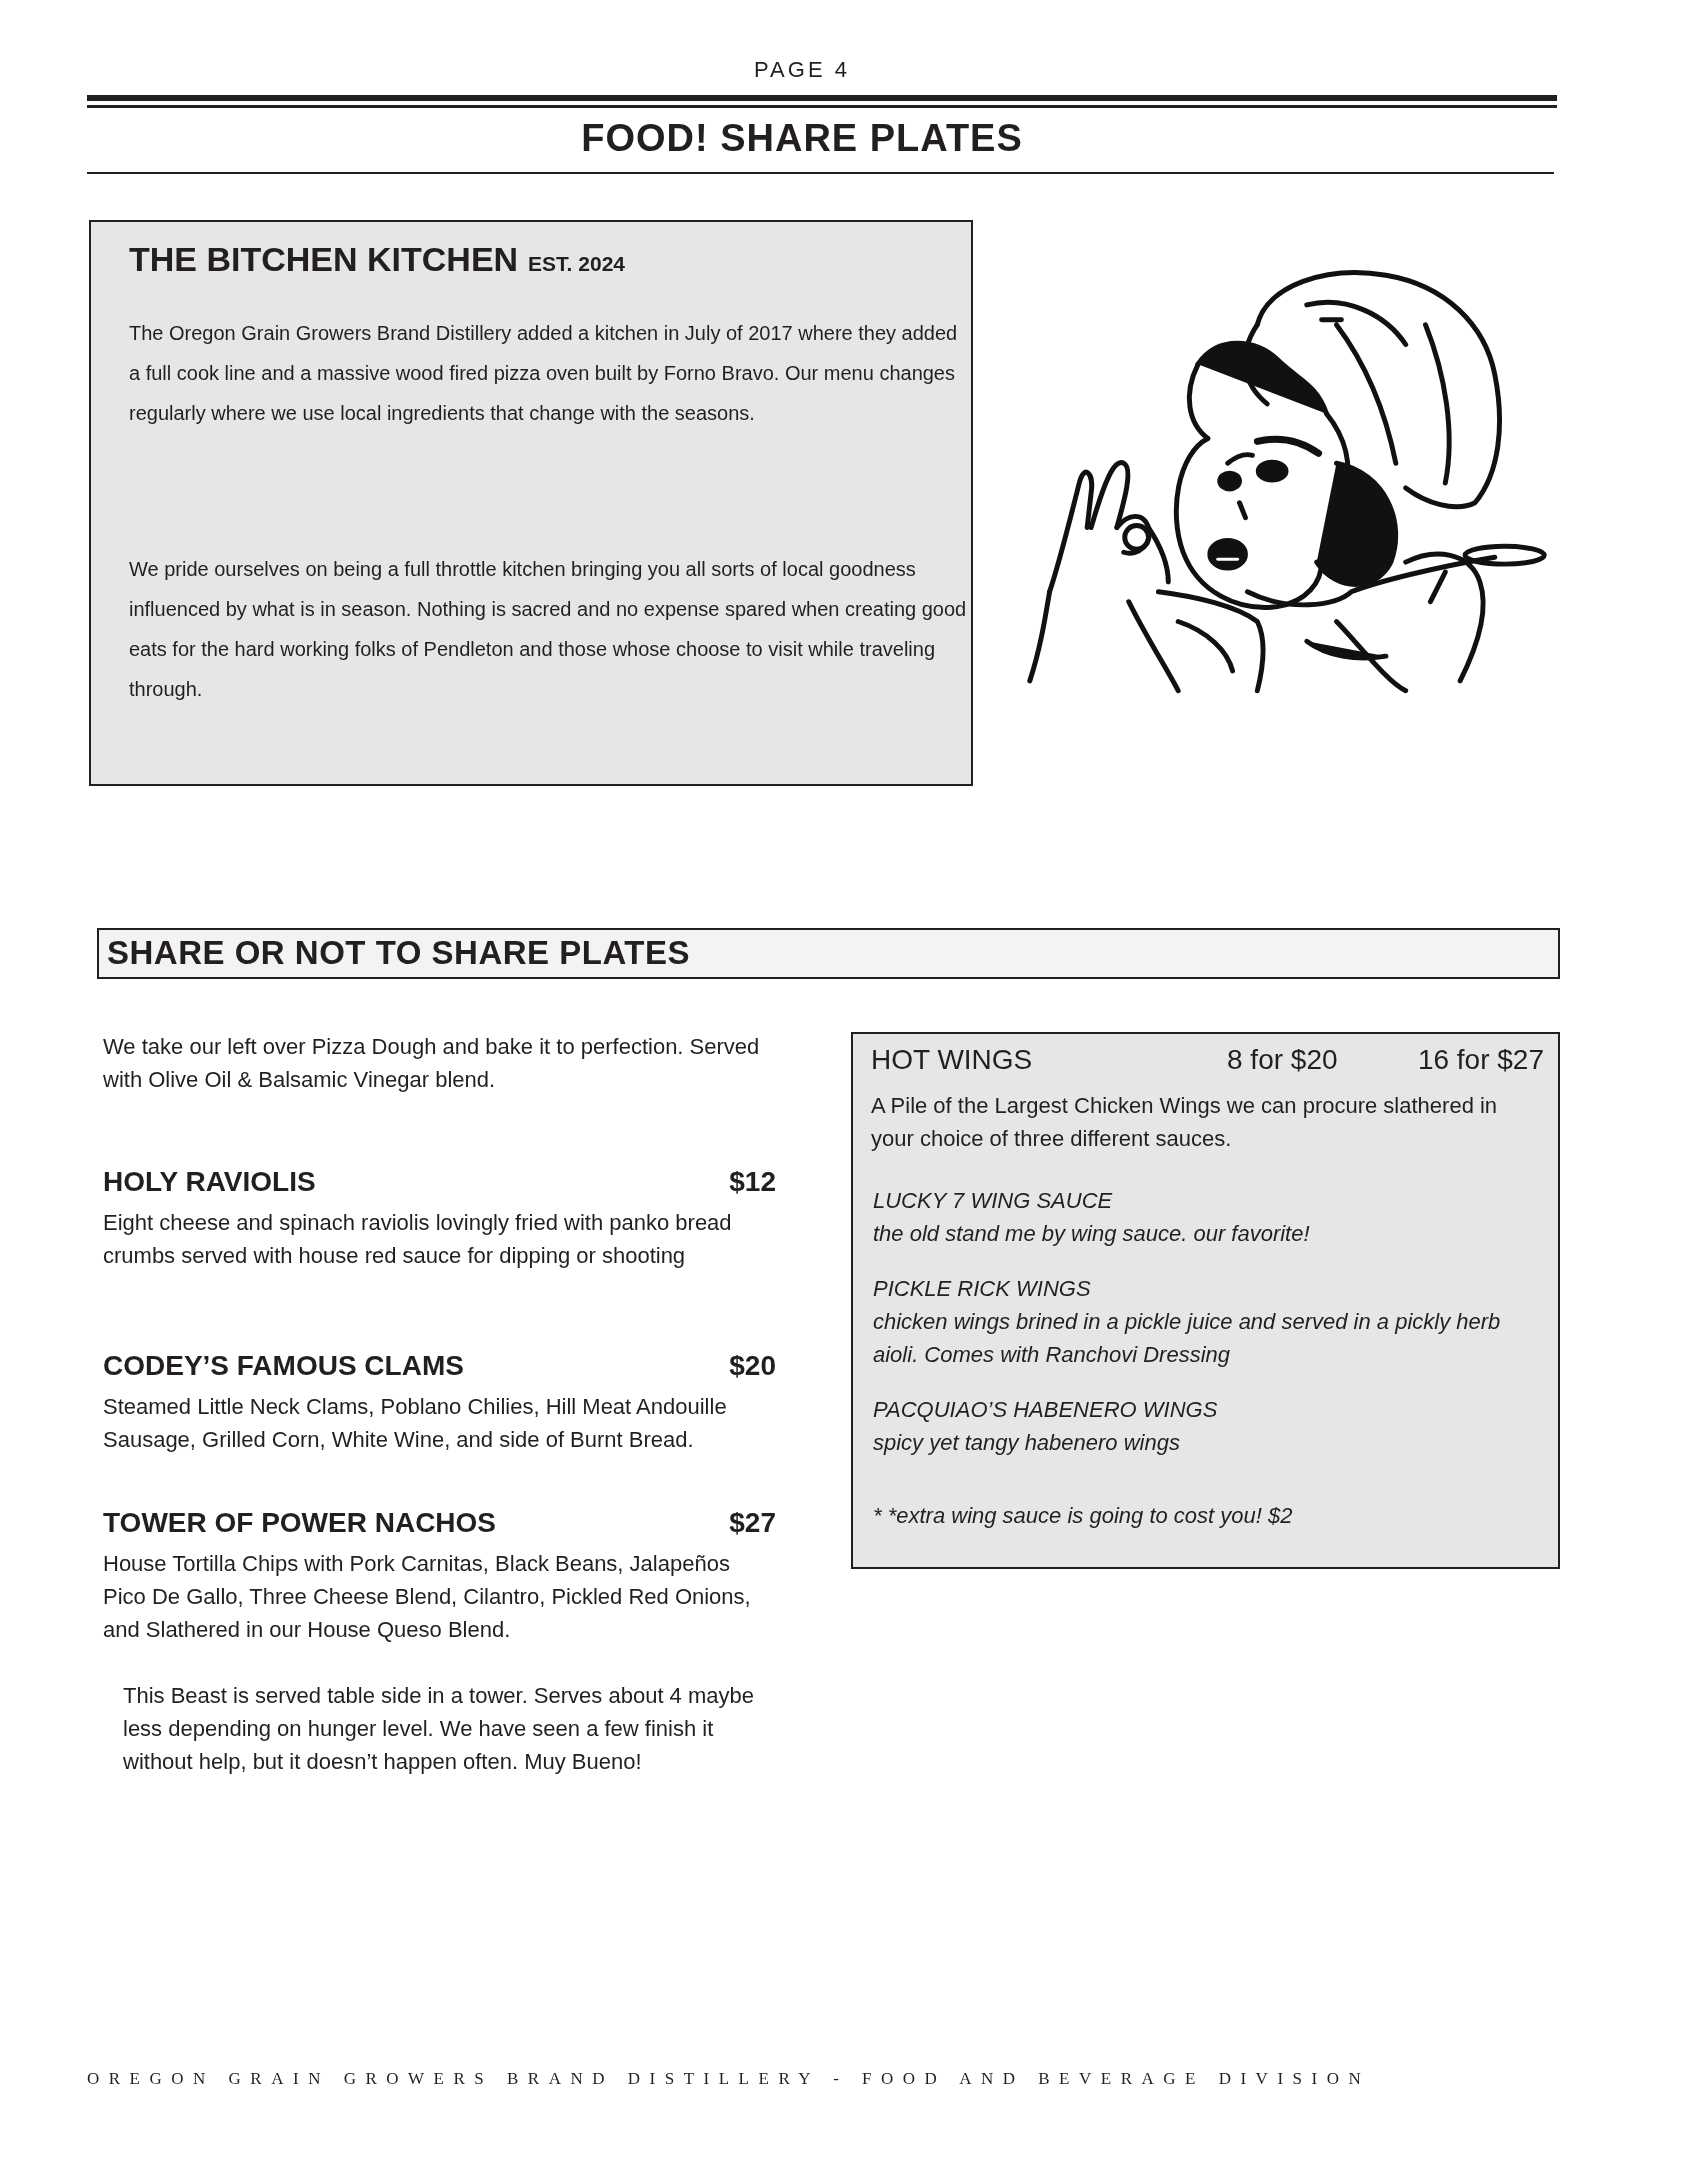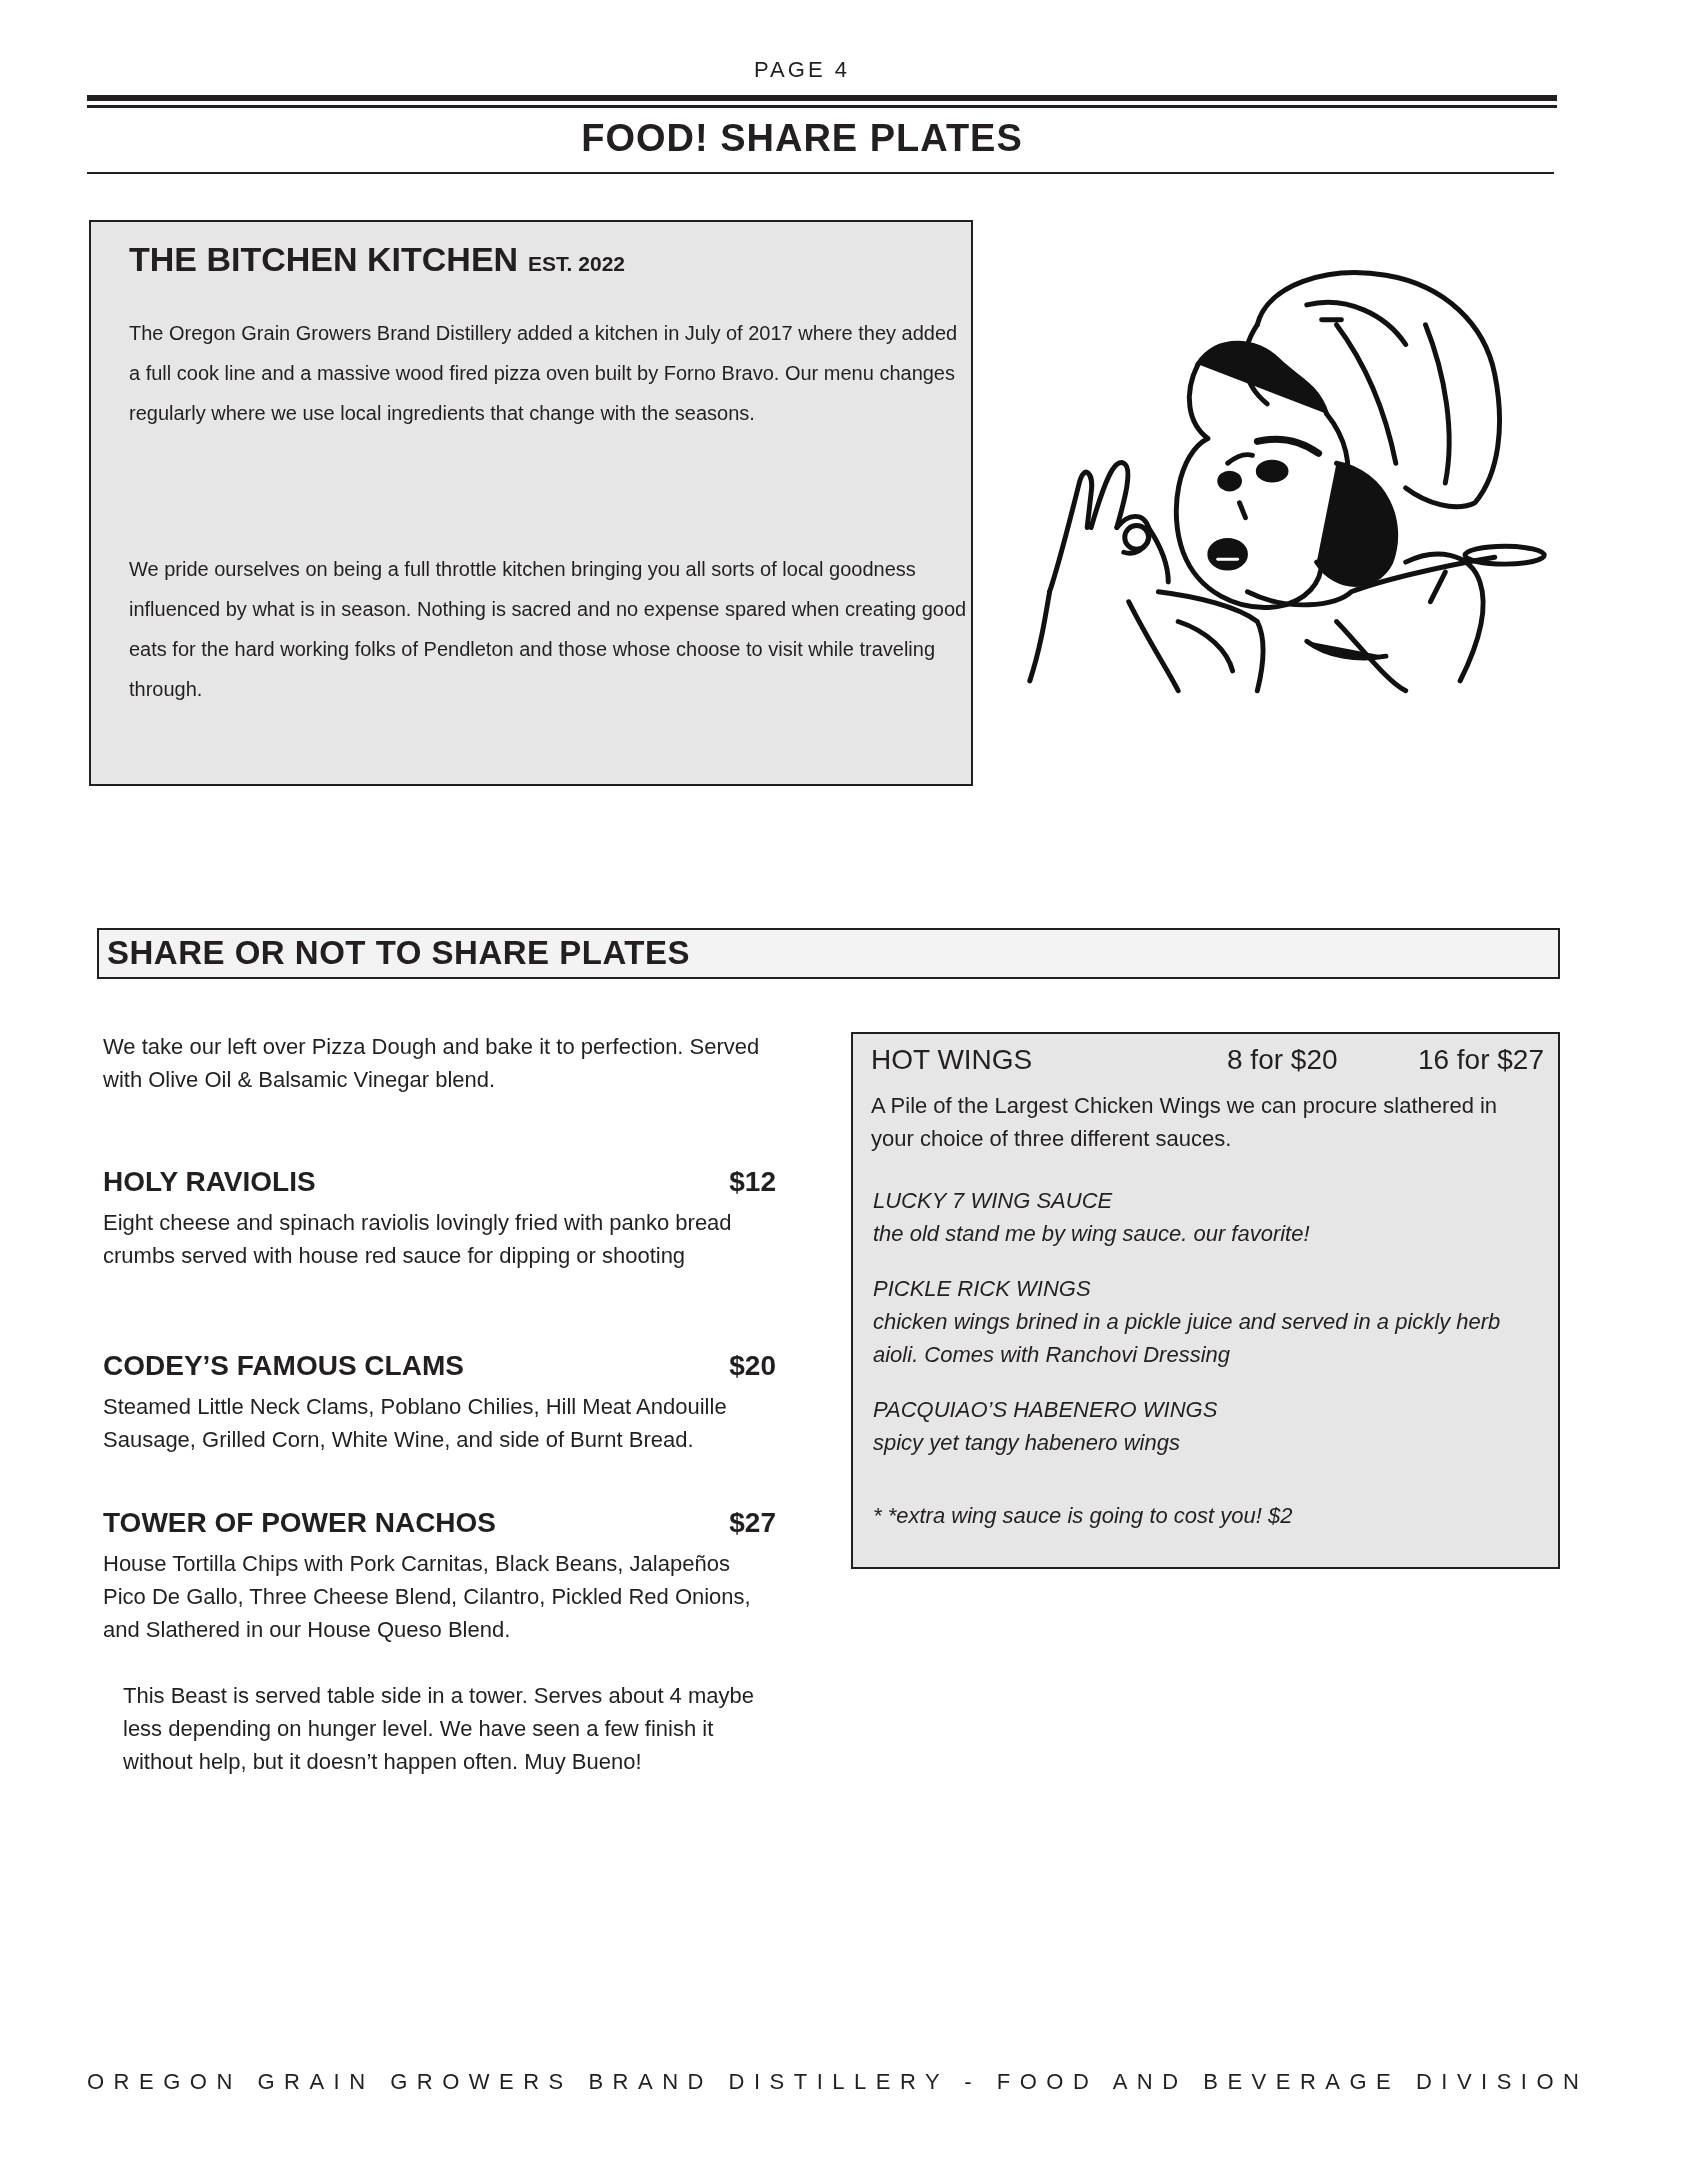--- a/index.html
+++ b/index.html
@@ -30,34 +30,34 @@
   .item-desc { font-size:22px; line-height:33px; font-family:"Liberation Sans", sans-serif; }
 
   .wings-box { left:851px; top:1032px; width:709px; height:537px; background:#e6e6e6; border:2px solid #231f20; box-sizing:border-box; }
   .wings-head { left:18px; top:10px; width:673px; height:40px; font-size:28px; font-weight:normal; font-family:"Liberation Sans", sans-serif; }
   .wings-name { position:absolute; left:0; top:0; }
   .wings-p1 { position:absolute; left:356px; top:0; white-space:nowrap; }
   .wings-p2 { position:absolute; right:0; top:0; white-space:nowrap; }
   .wings-desc { left:18px; top:55px; width:673px; font-size:22px; line-height:33px; font-family:"Liberation Sans", sans-serif; }
   .sauce { left:20px; width:673px; font-size:22px; line-height:33px; font-style:italic; font-family:"Liberation Sans", sans-serif; }
 
-  .footer { left:87px; width:1485px; top:2069px; font-size:22px; letter-spacing:9.5px; white-space:nowrap; font-family:Liberation Sans, sans-serif; }
+  .footer { left:87px; width:1485px; top:2069px; font-size:17px; letter-spacing:9.5px; white-space:nowrap; font-family:Liberation Serif, serif; }
 </style>
 </head>
 <body>
 
 <div class="abs page-num">PAGE 4</div>
 <div class="abs rule-thick"></div>
 <div class="abs rule-thin1"></div>
 <div class="abs page-title">FOOD! SHARE PLATES</div>
 <div class="abs rule-thin2"></div>
 
 <div class="abs intro-box">
   <div class="abs intro-title">
-    <span>THE BITCHEN KITCHEN</span><span class="est">EST. 2022</span>
+    <span>THE BITCHEN KITCHEN</span><span class="est">EST. 2024</span>
   </div>
   <div class="abs intro-p intro-p1">The Oregon Grain Growers Brand Distillery added a kitchen in July of 2017 where they added a full cook line and a massive wood fired pizza oven built by Forno Bravo. Our menu changes regularly where we use local ingredients that change with the seasons.</div>
   <div class="abs intro-p intro-p2">We pride ourselves on being a full throttle kitchen bringing you all sorts of local goodness influenced by what is in season. Nothing is sacred and no expense spared when creating good eats for the hard working folks of Pendleton and those whose choose to visit while traveling through.</div>
 </div>
 
 <div class="abs chef">
   <svg width="554" height="436" viewBox="0 0 560 440" fill="none" stroke="#111" stroke-width="5" stroke-linecap="round" stroke-linejoin="round">
 
     <path d="M250 60 C260 20 320 0 380 10 C440 20 480 60 490 110 C500 160 495 210 470 240 C450 250 420 240 400 225"></path>
     <path d="M250 60 C230 90 235 120 260 140"></path>

